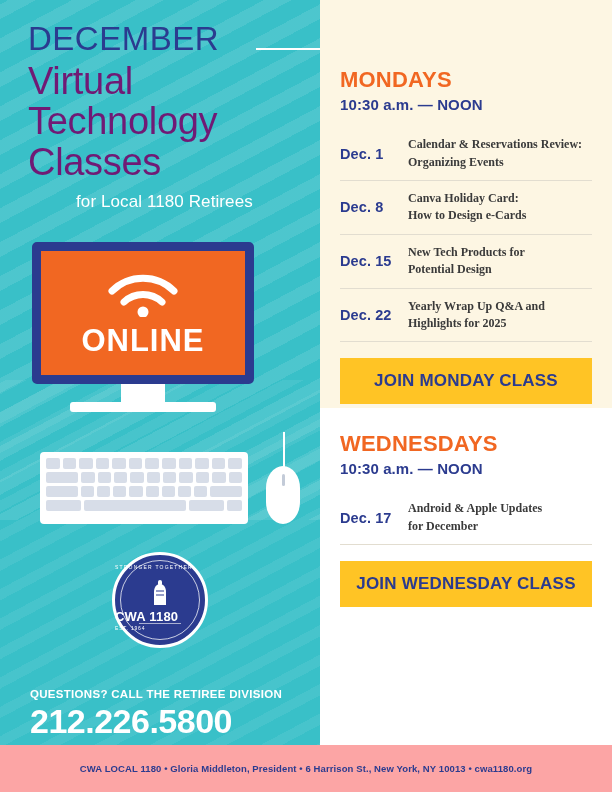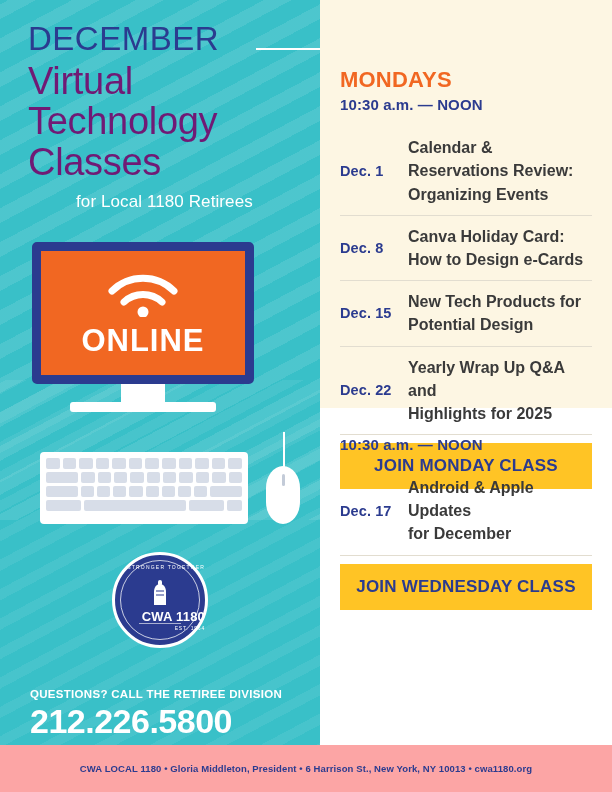--- a/index.html
+++ b/index.html
@@ -192,21 +192,21 @@
     position: absolute;
     left: 112px;
     top: 552px;
     width: 96px;
     height: 96px;
     border-radius: 50%;
     background: #2b3b8f;
     border: 3px solid #ffffff;
     box-sizing: border-box;
     color: #ffffff;
-    text-align: right;
+    text-align: left;
   }
   .logo .ring {
     position: absolute;
     left: 5px; top: 5px; right: 5px; bottom: 5px;
     border: 1px solid rgba(255,255,255,0.75);
     border-radius: 50%;
   }
   .logo .arc-top {
     position: absolute;
     top: 9px; left: 0; right: 0;
@@ -317,28 +317,29 @@
   }
   .row-date {
     width: 68px;
     flex: none;
     font-size: 14.5px;
     font-weight: bold;
     color: #2b3b8f;
     letter-spacing: 0.1px;
   }
   .row-desc {
-    font-size: 16px;
+    font-size: 12px;
     font-weight: bold;
     color: #3a3a3a;
     line-height: 1.45;
+    font-family: Liberation Serif, serif;
   }
   .cta {
     display: block;
-    margin-top: 8px;
+    margin-top: 16px;
     background: #ffc425;
     color: #2b3b8f;
     font-size: 17px;
     font-weight: bold;
     text-align: center;
     padding: 13px 0;
     letter-spacing: 0.2px;
     border: none;
     width: 100%;
     font-family: "Liberation Sans", sans-serif;
@@ -501,20 +502,21 @@
         <div class="row-desc">
           <div>Yearly Wrap Up Q&amp;A and</div>
           <div>Highlights for 2025</div>
         </div>
       </div>
     </div>
     <button class="cta">JOIN MONDAY CLASS</button>
   </div>
 
   <div class="sec" style="top:432px;">
+    <div class="sec-title">WEDNESDAYS</div>
     <div class="sec-time">10:30 a.m. — NOON</div>
     <div class="rows">
       <div class="row">
         <div class="row-date">Dec. 17</div>
         <div class="row-desc">
           <div>Android &amp; Apple Updates</div>
           <div>for December</div>
         </div>
       </div>
     </div>

